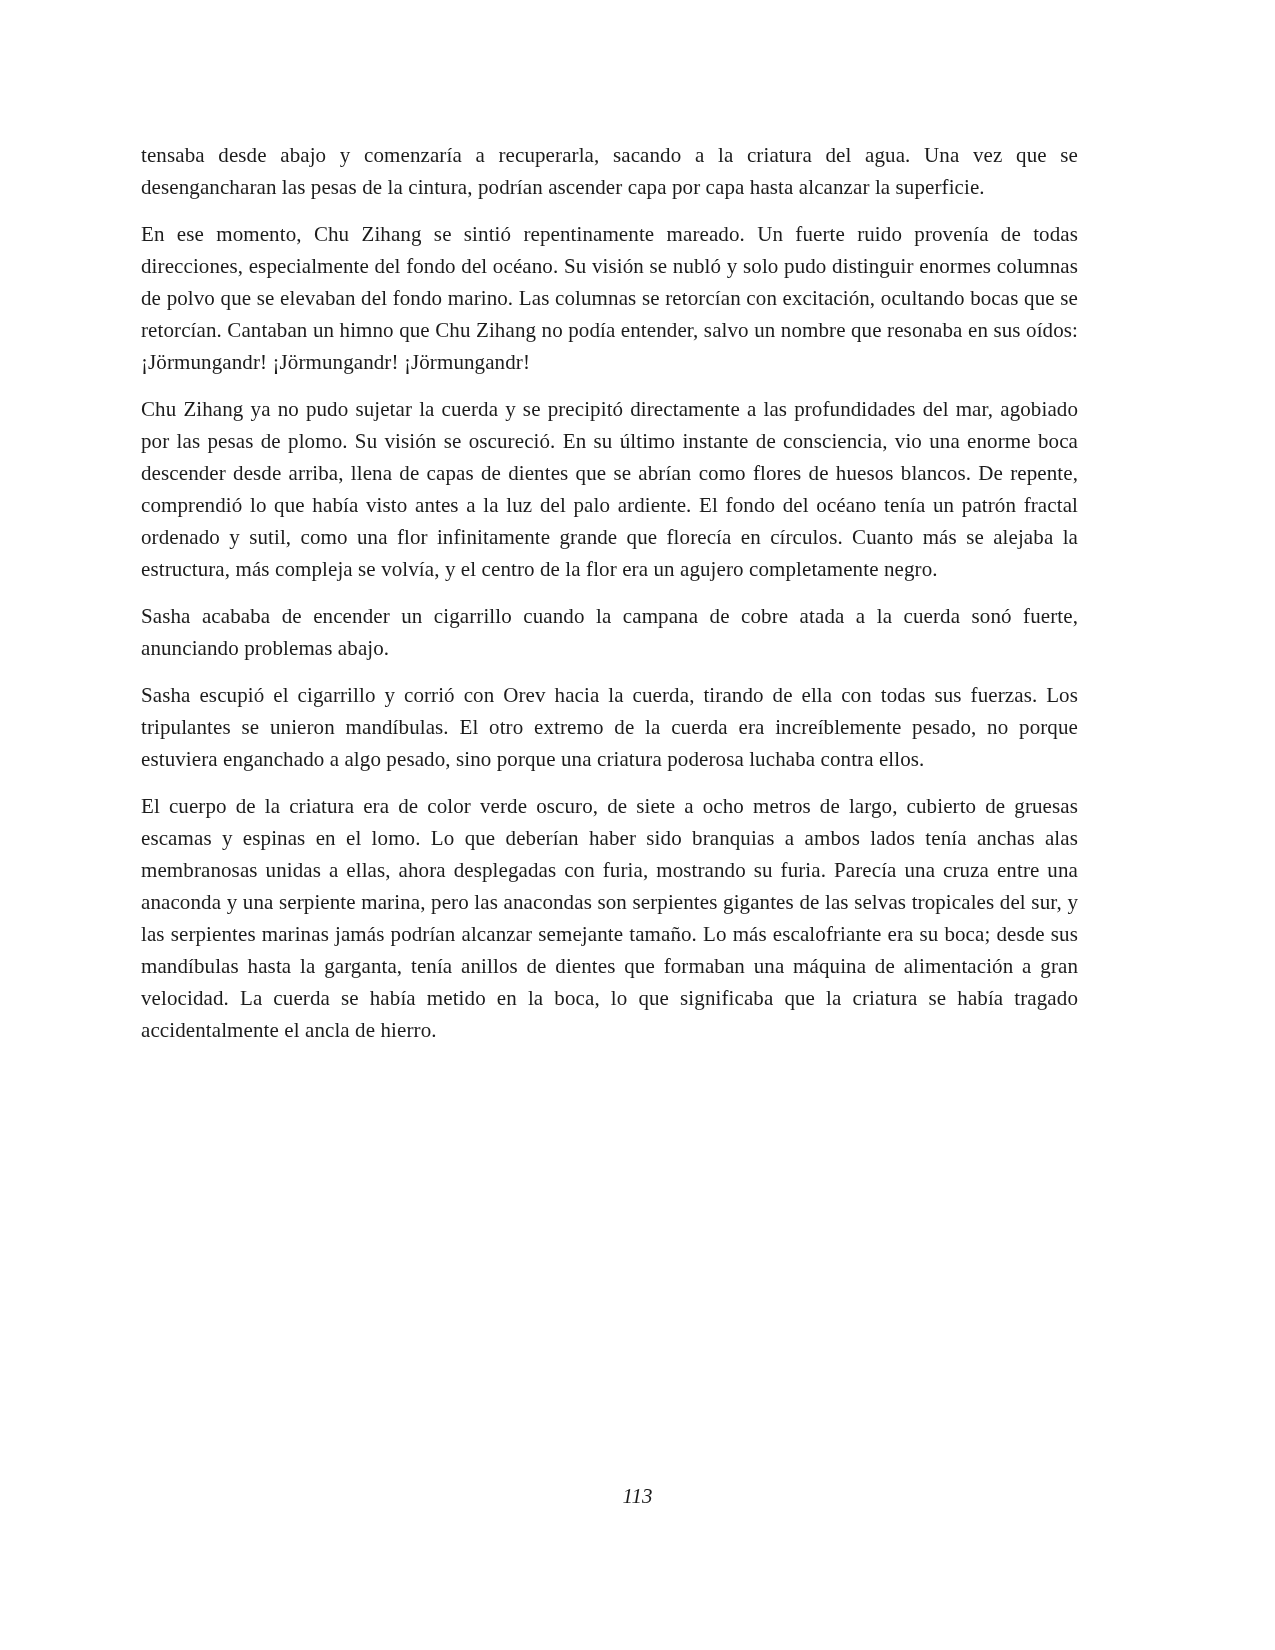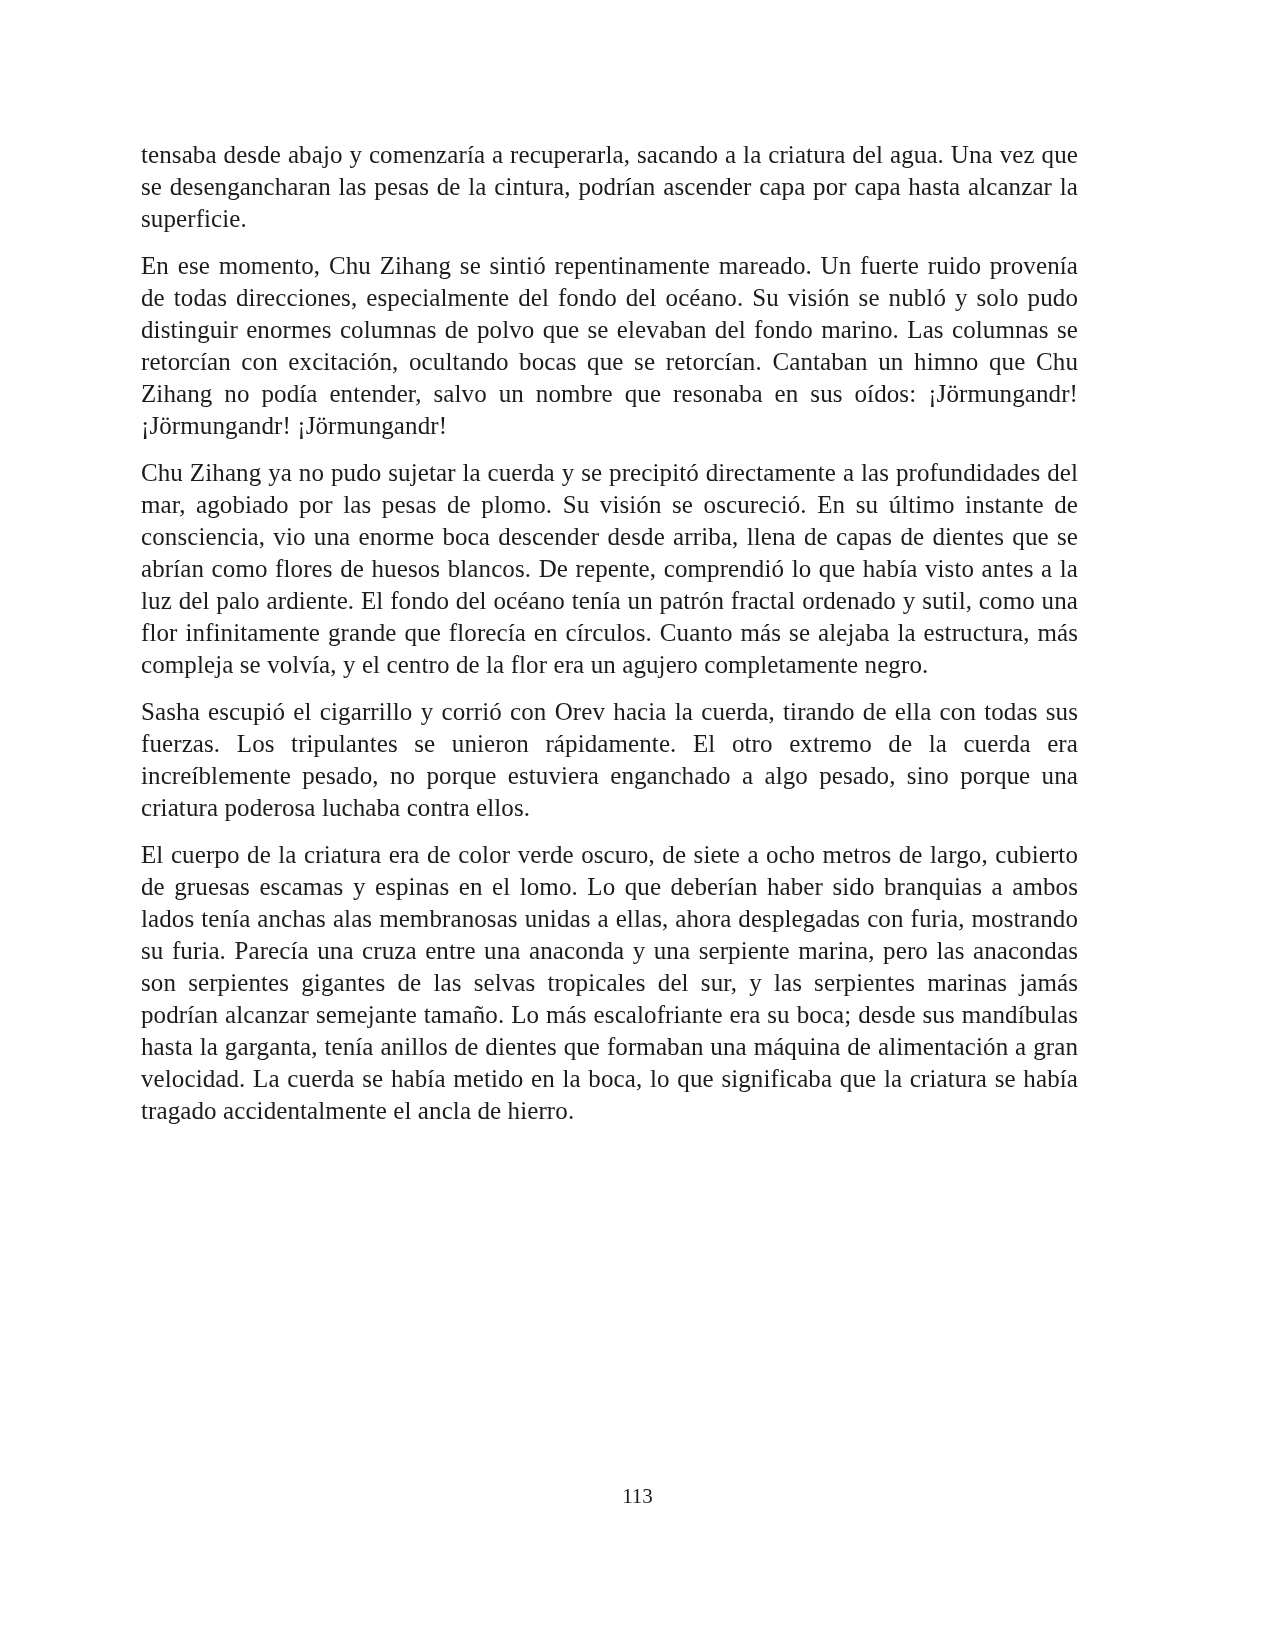--- a/index.html
+++ b/index.html
@@ -21,41 +21,43 @@
     background: #ffffff;
   }
   .text-block {
     position: absolute;
     left: 141px;
     top: 139px;
     width: 937px;
   }
   .text-block p {
     margin: 0 0 15px 0;
-    font-size: 25px;
+    font-size: 21px;
     line-height: 32px;
     text-align: justify;
     text-justify: inter-word;
     letter-spacing: 0.1px;
   }
   .page-number {
     position: absolute;
     left: 0;
     right: 0;
     top: 1484px;
     text-align: center;
     font-size: 21px;
     color: #1c1c1c;
+    font-style: italic;
   }
 </style>
 </head>
 <body>
 
 <div class="sheet">
   <div class="text-block">
     <p>tensaba desde abajo y comenzaría a recuperarla, sacando a la criatura del agua. Una vez que se desengancharan las pesas de la cintura, podrían ascender capa por capa hasta alcanzar la superficie.</p>
     <p>En ese momento, Chu Zihang se sintió repentinamente mareado. Un fuerte ruido provenía de todas direcciones, especialmente del fondo del océano. Su visión se nubló y solo pudo distinguir enormes columnas de polvo que se elevaban del fondo marino. Las columnas se retorcían con excitación, ocultando bocas que se retorcían. Cantaban un himno que Chu Zihang no podía entender, salvo un nombre que resonaba en sus oídos: ¡Jörmungandr! ¡Jörmungandr! ¡Jörmungandr!</p>
     <p>Chu Zihang ya no pudo sujetar la cuerda y se precipitó directamente a las profundidades del mar, agobiado por las pesas de plomo. Su visión se oscureció. En su último instante de consciencia, vio una enorme boca descender desde arriba, llena de capas de dientes que se abrían como flores de huesos blancos. De repente, comprendió lo que había visto antes a la luz del palo ardiente. El fondo del océano tenía un patrón fractal ordenado y sutil, como una flor infinitamente grande que florecía en círculos. Cuanto más se alejaba la estructura, más compleja se volvía, y el centro de la flor era un agujero completamente negro.</p>
-    <p>Sasha escupió el cigarrillo y corrió con Orev hacia la cuerda, tirando de ella con todas sus fuerzas. Los tripulantes se unieron rápidamente. El otro extremo de la cuerda era increíblemente pesado, no porque estuviera enganchado a algo pesado, sino porque una criatura poderosa luchaba contra ellos.</p>
+    <p>Sasha acababa de encender un cigarrillo cuando la campana de cobre atada a la cuerda sonó fuerte, anunciando problemas abajo.</p>
+    <p>Sasha escupió el cigarrillo y corrió con Orev hacia la cuerda, tirando de ella con todas sus fuerzas. Los tripulantes se unieron mandíbulas. El otro extremo de la cuerda era increíblemente pesado, no porque estuviera enganchado a algo pesado, sino porque una criatura poderosa luchaba contra ellos.</p>
     <p>El cuerpo de la criatura era de color verde oscuro, de siete a ocho metros de largo, cubierto de gruesas escamas y espinas en el lomo. Lo que deberían haber sido branquias a ambos lados tenía anchas alas membranosas unidas a ellas, ahora desplegadas con furia, mostrando su furia. Parecía una cruza entre una anaconda y una serpiente marina, pero las anacondas son serpientes gigantes de las selvas tropicales del sur, y las serpientes marinas jamás podrían alcanzar semejante tamaño. Lo más escalofriante era su boca; desde sus mandíbulas hasta la garganta, tenía anillos de dientes que formaban una máquina de alimentación a gran velocidad. La cuerda se había metido en la boca, lo que significaba que la criatura se había tragado accidentalmente el ancla de hierro.</p>
   </div>
   <div class="page-number">113</div>
 </div>
 
 </body></html>

